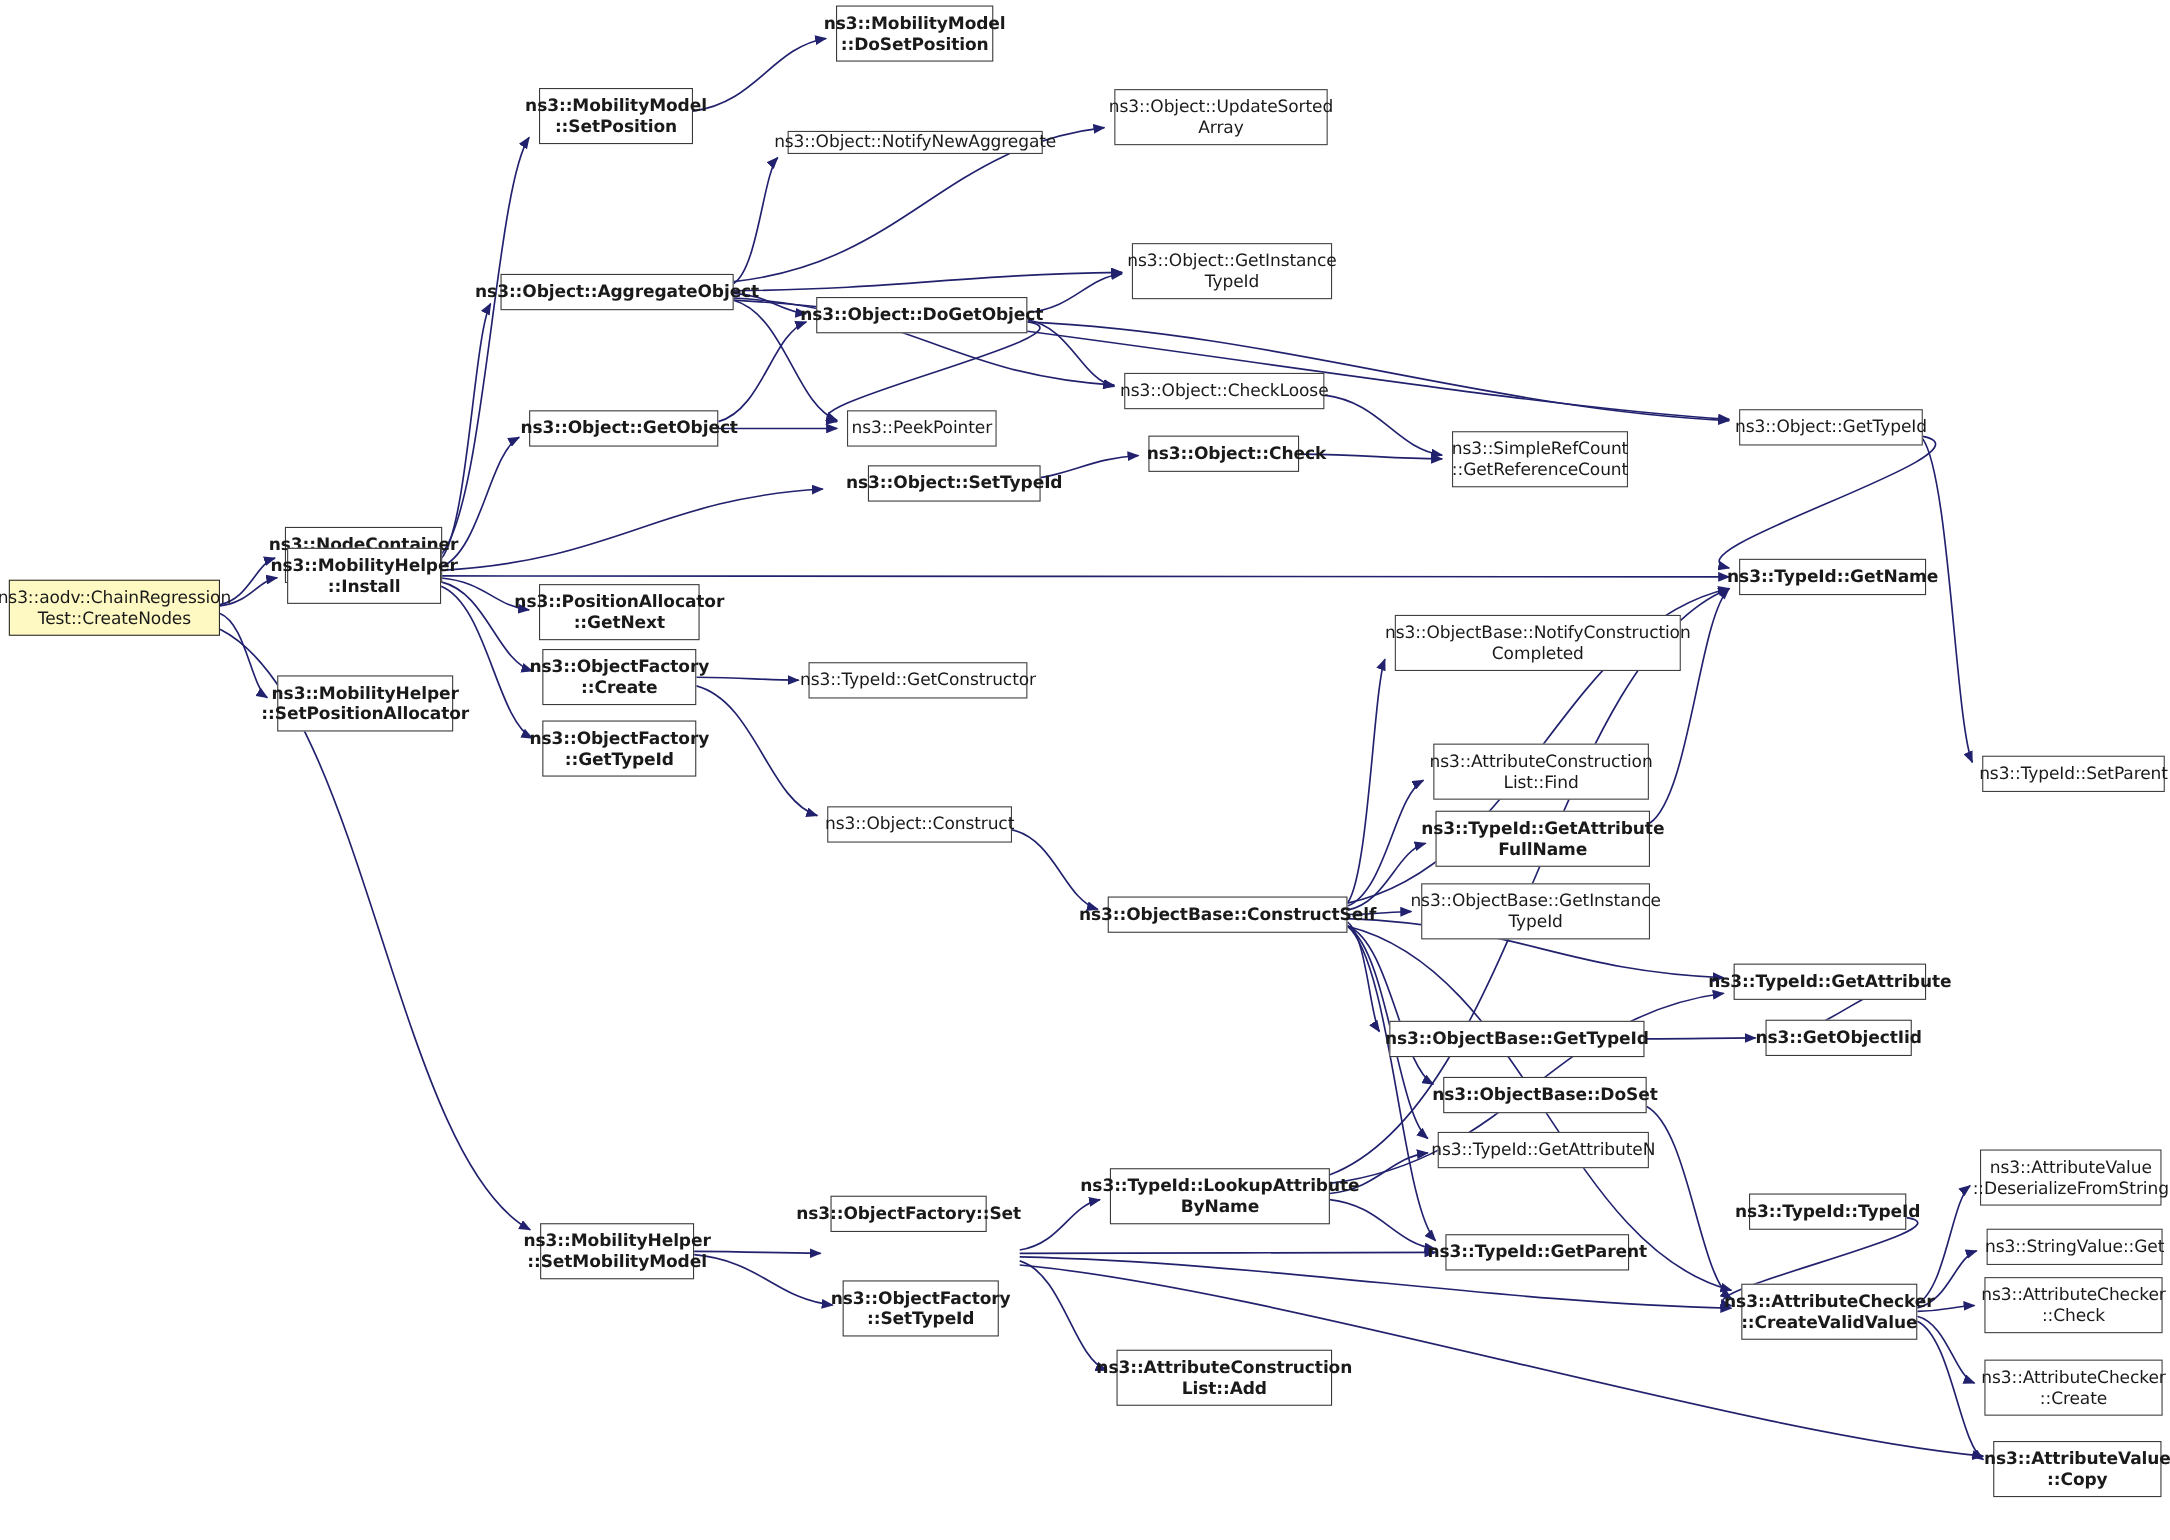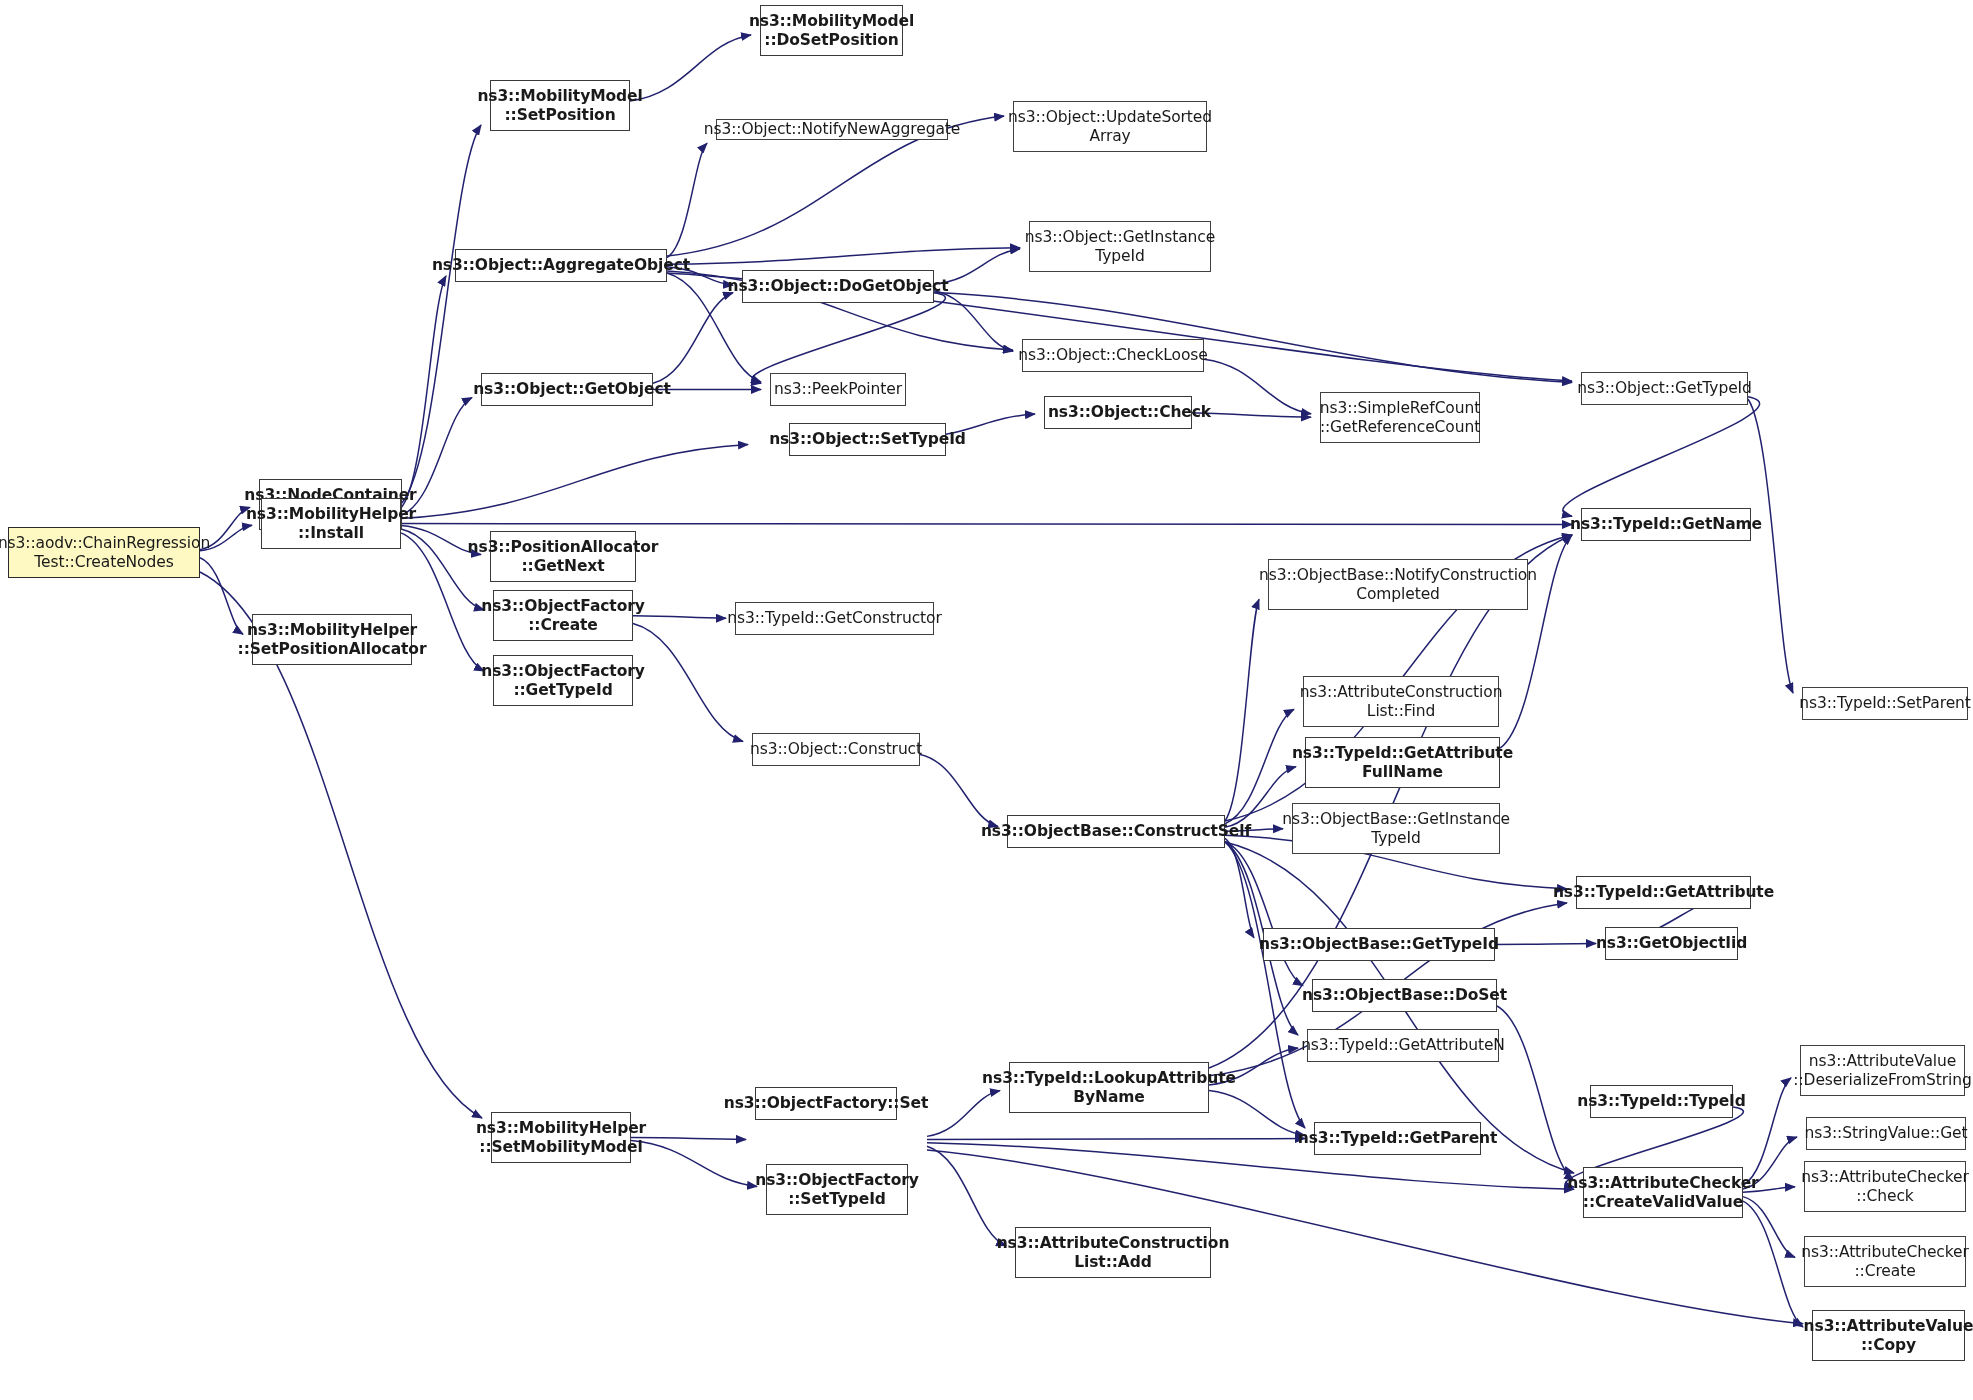--- a/index.html
+++ b/index.html
@@ -124,31 +124,31 @@
       <div class="node bold" style="left: 261px; top: 498px; width: 140px; height: 51px;">ns3::MobilityHelper
 ::Install</div>
       <div class="node bold" style="left: 252px; top: 614px; width: 160px; height: 51px;">ns3::MobilityHelper
 ::SetPositionAllocator</div>
       <div class="node bold" style="left: 490px; top: 80px; width: 140px; height: 51px;">ns3::MobilityModel
 ::SetPosition</div>
       <div class="node bold" style="left: 760px; top: 5px; width: 143px; height: 51px;">ns3::MobilityModel
 ::DoSetPosition</div>
       <div class="node bold" style="left: 455px; top: 249px; width: 212px; height: 33px;">ns3::Object::AggregateObject</div>
       <div class="node" style="left: 716px; top: 119px; width: 232px; height: 21px;">ns3::Object::NotifyNewAggregate</div>
-      <div class="node" style="left: 1013px; top: 81px; width: 194px; height: 51px; margin-top: 20px;">ns3::Object::UpdateSorted
+      <div class="node" style="left: 1013px; top: 81px; width: 194px; height: 51px;">ns3::Object::UpdateSorted
 Array</div>
       <div class="node" style="left: 1029px; top: 221px; width: 182px; height: 51px;">ns3::Object::GetInstance
 TypeId</div>
       <div class="node bold" style="left: 742px; top: 270px; width: 192px; height: 33px;">ns3::Object::DoGetObject</div>
       <div class="node" style="left: 1022px; top: 339px; width: 182px; height: 33px;">ns3::Object::CheckLoose</div>
       <div class="node" style="left: 1581px; top: 372px; width: 167px; height: 33px;">ns3::Object::GetTypeId</div>
       <div class="node bold" style="left: 481px; top: 373px; width: 172px; height: 33px; padding-left: 15px;">ns3::Object::GetObject</div>
       <div class="node" style="left: 770px; top: 373px; width: 136px; height: 33px;">ns3::PeekPointer</div>
       <div class="node bold" style="left: 789px; top: 423px; width: 157px; height: 33px;">ns3::Object::SetTypeId</div>
-      <div class="node bold" style="left: 1044px; top: 396px; width: 148px; height: 33px; padding-left: 28px;">ns3::Object::Check</div>
+      <div class="node bold" style="left: 1044px; top: 396px; width: 137px; height: 33px; padding-left: 28px;">ns3::Object::Check</div>
       <div class="node" style="left: 1320px; top: 392px; width: 160px; height: 51px;">ns3::SimpleRefCount
 ::GetReferenceCount</div>
       <div class="node bold" style="left: 1581px; top: 508px; width: 170px; height: 33px;">ns3::TypeId::GetName</div>
       <div class="node" style="left: 1802px; top: 687px; width: 166px; height: 33px;">ns3::TypeId::SetParent</div>
       <div class="node bold" style="left: 490px; top: 531px; width: 146px; height: 51px;">ns3::PositionAllocator
 ::GetNext</div>
       <div class="node bold" style="left: 493px; top: 590px; width: 140px; height: 51px;">ns3::ObjectFactory
 ::Create</div>
       <div class="node" style="left: 735px; top: 602px; width: 199px; height: 33px;">ns3::TypeId::GetConstructor</div>
       <div class="node bold" style="left: 493px; top: 655px; width: 140px; height: 51px;">ns3::ObjectFactory

